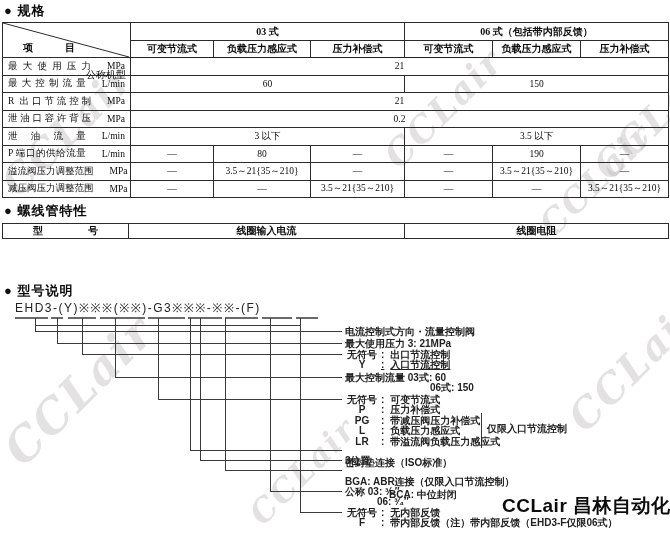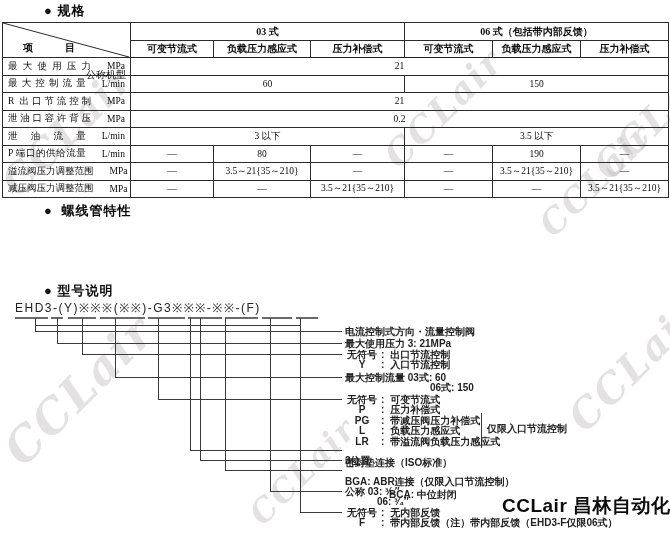--- a/index.html
+++ b/index.html
@@ -13,21 +13,21 @@
   .wm {
     position:absolute; z-index:0;
     font-family:"DejaVu Serif",serif; font-style:italic; font-weight:bold;
     color:rgba(186,180,180,0.40); letter-spacing:2px; white-space:nowrap;
     transform:rotate(-45deg); transform-origin:0 50%; pointer-events:none;
   }
   
   .sec-title {
     position:absolute; left:4px; z-index:1;
     font-family:"Liberation Sans",sans-serif; font-weight:bold; font-size:13px;
-    color:#0a0a0a; letter-spacing:1px;margin-left:40px;
+    color:#0a0a0a; letter-spacing:1px;
   }
   
   table.grid {
     position:absolute; left:2px; z-index:1; border-collapse:collapse; table-layout:fixed;
     width:666px; font-size:9.5px; color:#0c0c0c;
   }
   table.grid td, table.grid th { border:1px solid #2b2b2b; padding:0; text-align:center; font-weight:normal; }
   table.grid th { font-weight:bold; font-size:10px; }
   tr.h1 { height:18px; } tr.h2 { height:17px; }
   tr.dr { height:17.5px; }
@@ -188,29 +188,36 @@
     <td>—</td>
     <td>—</td>
     <td>3.5～21{35～210}</td>
     <td>—</td>
     <td>—</td>
     <td>3.5～21{35～210}</td>
   </tr>
 </tbody>
   </table>
 
-<div class="sec-title" style="top:202px;font-family:Liberation Mono, monospace;">● 螺线管特性</div>
+<div class="sec-title" style="top:202px;">● 螺线管特性</div>
 
 <table class="grid" style="top:223px;">
   <colgroup>
       <col style="width:126px">
       <col style="width:276px">
       <col style="width:264px">
     </colgroup>
   <tbody>
+      <tr style="height:15px;">
+    <th>
+          <div class="jcell">型号</div>
+        </th>
+    <th>线圈输入电流</th>
+    <th>线圈电阻</th>
+  </tr>
 </tbody>
   </table>
 
 <div class="sec-title" style="top:282px;">● 型号说明</div>
 
 <div class="model-code">EHD3-(Y)※※※(※※)-G3※※※-※※-(F)</div>
 
 <svg class="tree" width="670" height="535">
   <g stroke="#3a3a3a" stroke-width="1.4" fill="none">
 
@@ -233,21 +240,21 @@
     <path d="M270 325 V491 H342"></path>
     <path d="M300 325 V512 H342"></path>
 
     <path d="M481 413 V448"></path>
   </g>
 </svg>
 
 <div class="tl" style="left:345px; top:325px;">电流控制式方向・流量控制阀</div>
 <div class="tl" style="left:345px; top:337px;">最大使用压力 3: 21MPa</div>
 <div class="tl" style="left:345px; top:348px;"><span class="lc">无符号</span><span class="sep">:</span><span>出口节流控制</span></div>
-<div class="tl" style="left:345px; top:358px;"><span class="lc">Y</span><span class="sep">:</span><span>入口节流控制</span></div>
+<div class="tl" style="left:345px; top:358px;text-decoration:underline;"><span class="lc">Y</span><span class="sep">:</span><span>入口节流控制</span></div>
 <div class="tl" style="left:345px; top:371px;">最大控制流量  03式: 60</div>
 <div class="tl" style="left:430px; top:381px;">06式: 150</div>
 <div class="tl" style="left:345px; top:393px;"><span class="lc">无符号</span><span class="sep">:</span><span>可变节流式</span></div>
 <div class="tl" style="left:345px; top:403px;"><span class="lc">P</span><span class="sep">:</span><span>压力补偿式</span></div>
 <div class="tl" style="left:345px; top:414px;"><span class="lc">PG</span><span class="sep">:</span><span>带减压阀压力补偿式</span></div>
 <div class="tl" style="left:345px; top:424px;"><span class="lc">L</span><span class="sep">:</span><span>负载压力感应式</span></div>
 <div class="tl" style="left:345px; top:435px;"><span class="lc">LR</span><span class="sep">:</span><span>带溢流阀负载压力感应式</span></div>
 <div class="tl" style="left:487px; top:422px;">仅限入口节流控制</div>
 <div class="tl" style="left:345px; top:444px;margin-top:12px;">密封垫连接（ISO标准）</div>
 <div class="tl" style="left:345px; top:454px;">3位置</div>

